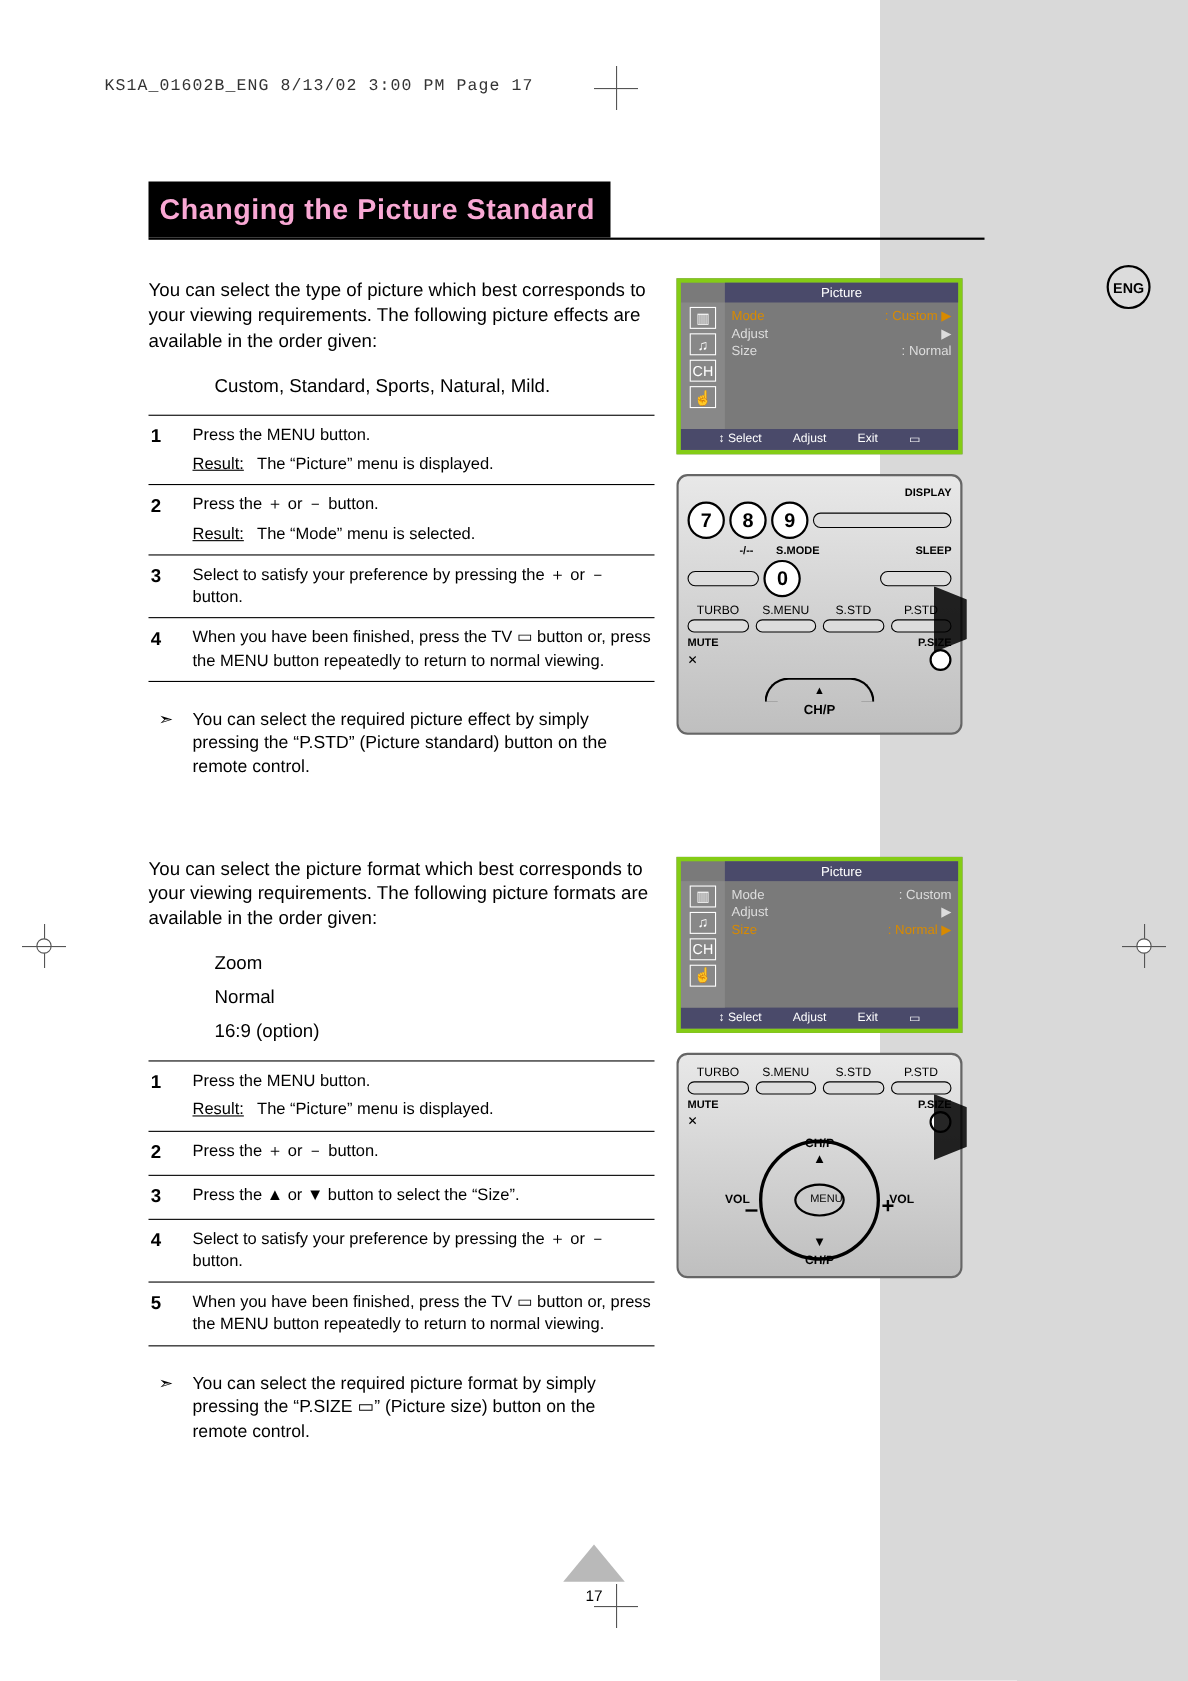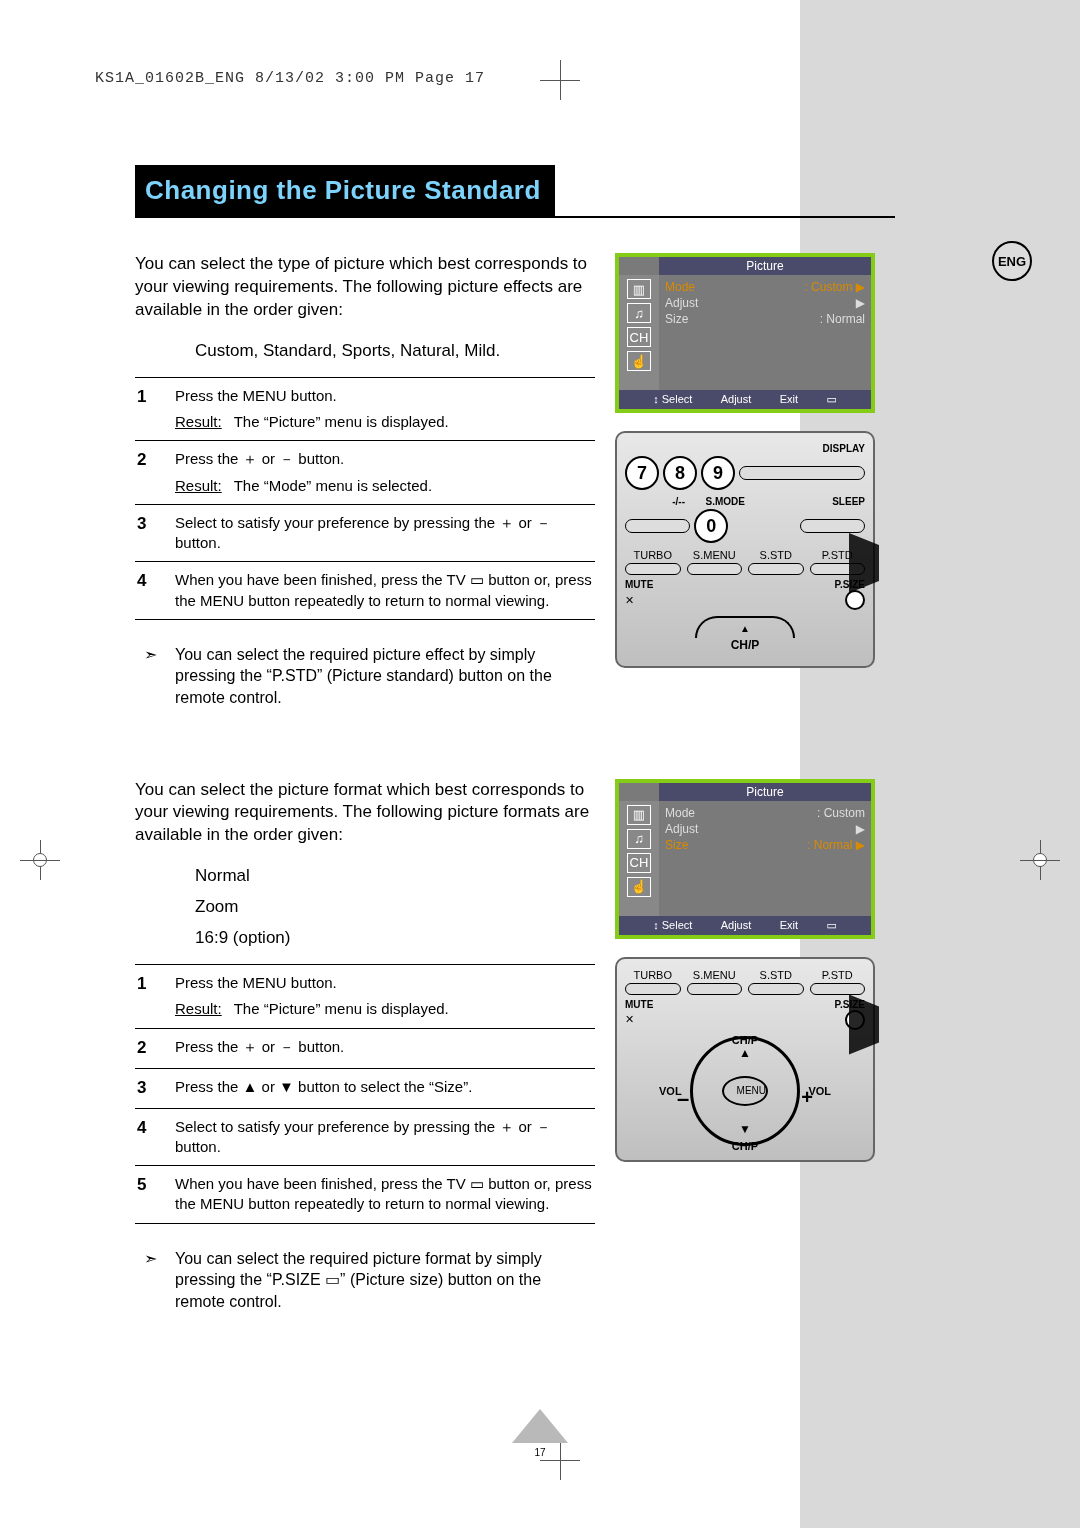--- a/index.html
+++ b/index.html
@@ -61,21 +61,21 @@
   }
   .crop-bottom::before {
     content:""; position:absolute; left:50%; top:0; width:1px; height:40px; background:#555;
   }
   .crop-bottom::after {
     content:""; position:absolute; top:50%; left:0; height:1px; width:40px; background:#555;
   }
   .eng-badge {
     position:absolute;
     top: 241px;
-    right: 48px;
+    right: 34px;
     width: 40px; height: 40px;
     border: 2px solid #000;
     border-radius: 50%;
     background: #dcdcdc;
     display: flex; align-items: center; justify-content: center;
     font-size: 13px; font-weight: bold;
   }
   .page-frame {
     position: absolute;
     top: 165px;
@@ -83,21 +83,21 @@
     width: 760px;
   }
   .section-title-bar {
     display: flex;
     align-items: stretch;
     border-bottom: 2px solid #000;
     margin-bottom: 35px;
   }
   .section-title-box {
     background: #000;
-    color: #7dd3fc;
+    color: #f9a8d4;
     font-weight: 900;
     padding: 10px 14px 10px 10px;
     font-size: 26px;
     letter-spacing: 0.5px;
   }
   .section-title-extra {
     font-weight: 400;
     font-size: 22px;
     padding-left: 8px;
     align-self: center;
@@ -271,21 +271,21 @@
     transform: translateX(-50%);
     text-align:center;
   }
   .tri {
     width:0;height:0;
     border-left:28px solid transparent;
     border-right:28px solid transparent;
     border-bottom:34px solid #b9b9b9;
     margin:0 auto;
   }
-  .page-num { font-size:10px; margin-top:4px; }
+  .page-num { font-size:14px; margin-top:4px; }
 </style>
 </head>
 <body>
 
 <div class="gray-column"></div>
 
 <div class="header-line">KS1A_01602B_ENG  8/13/02  3:00 PM  Page 17</div>
 
 <div class="crop-top"></div>
 <div class="crop-mid" style="top:840px;">
@@ -438,22 +438,22 @@
       </div>
     </div>
   </div>
 
   <div style="height:70px;"></div>
 
   <div class="body-area">
     <div class="text-col">
       <div class="intro">You can select the picture format which best corresponds to your viewing requirements. The following picture formats are available in the order given:</div>
       <div class="opts-block">
+        <div>Zoom</div>
         <div>Normal</div>
-        <div>Zoom</div>
         <div>16:9 (option)</div>
       </div>
 
       <div class="steps">
         <div class="step">
           <div class="num">1</div>
           <div class="txt">
             <div>Press the MENU button.</div>
             <div class="result-line"><span class="result-label">Result:</span><span>The “Picture” menu is displayed.</span></div>
           </div>

